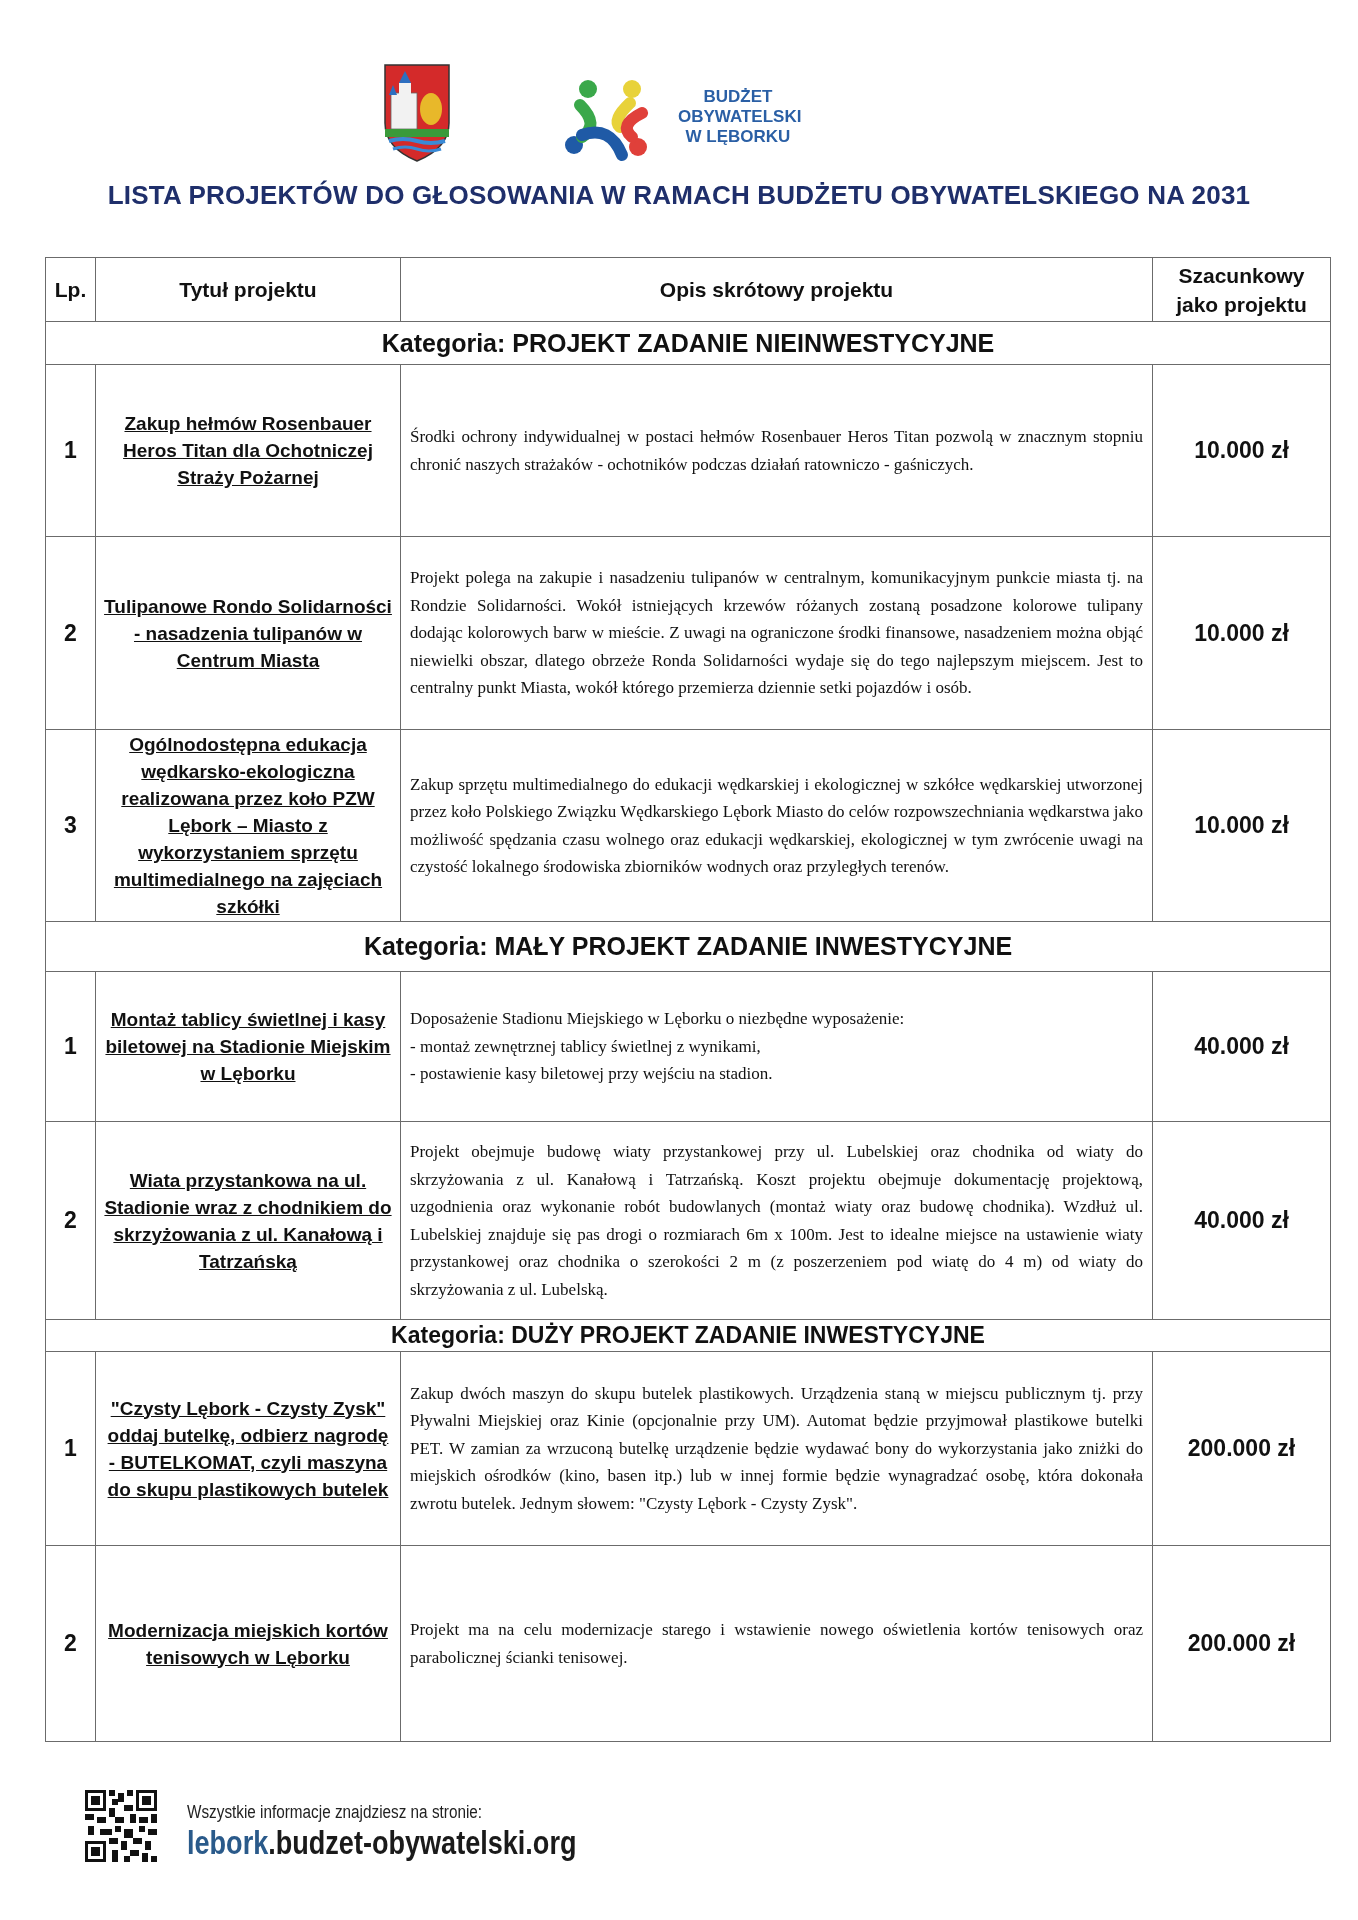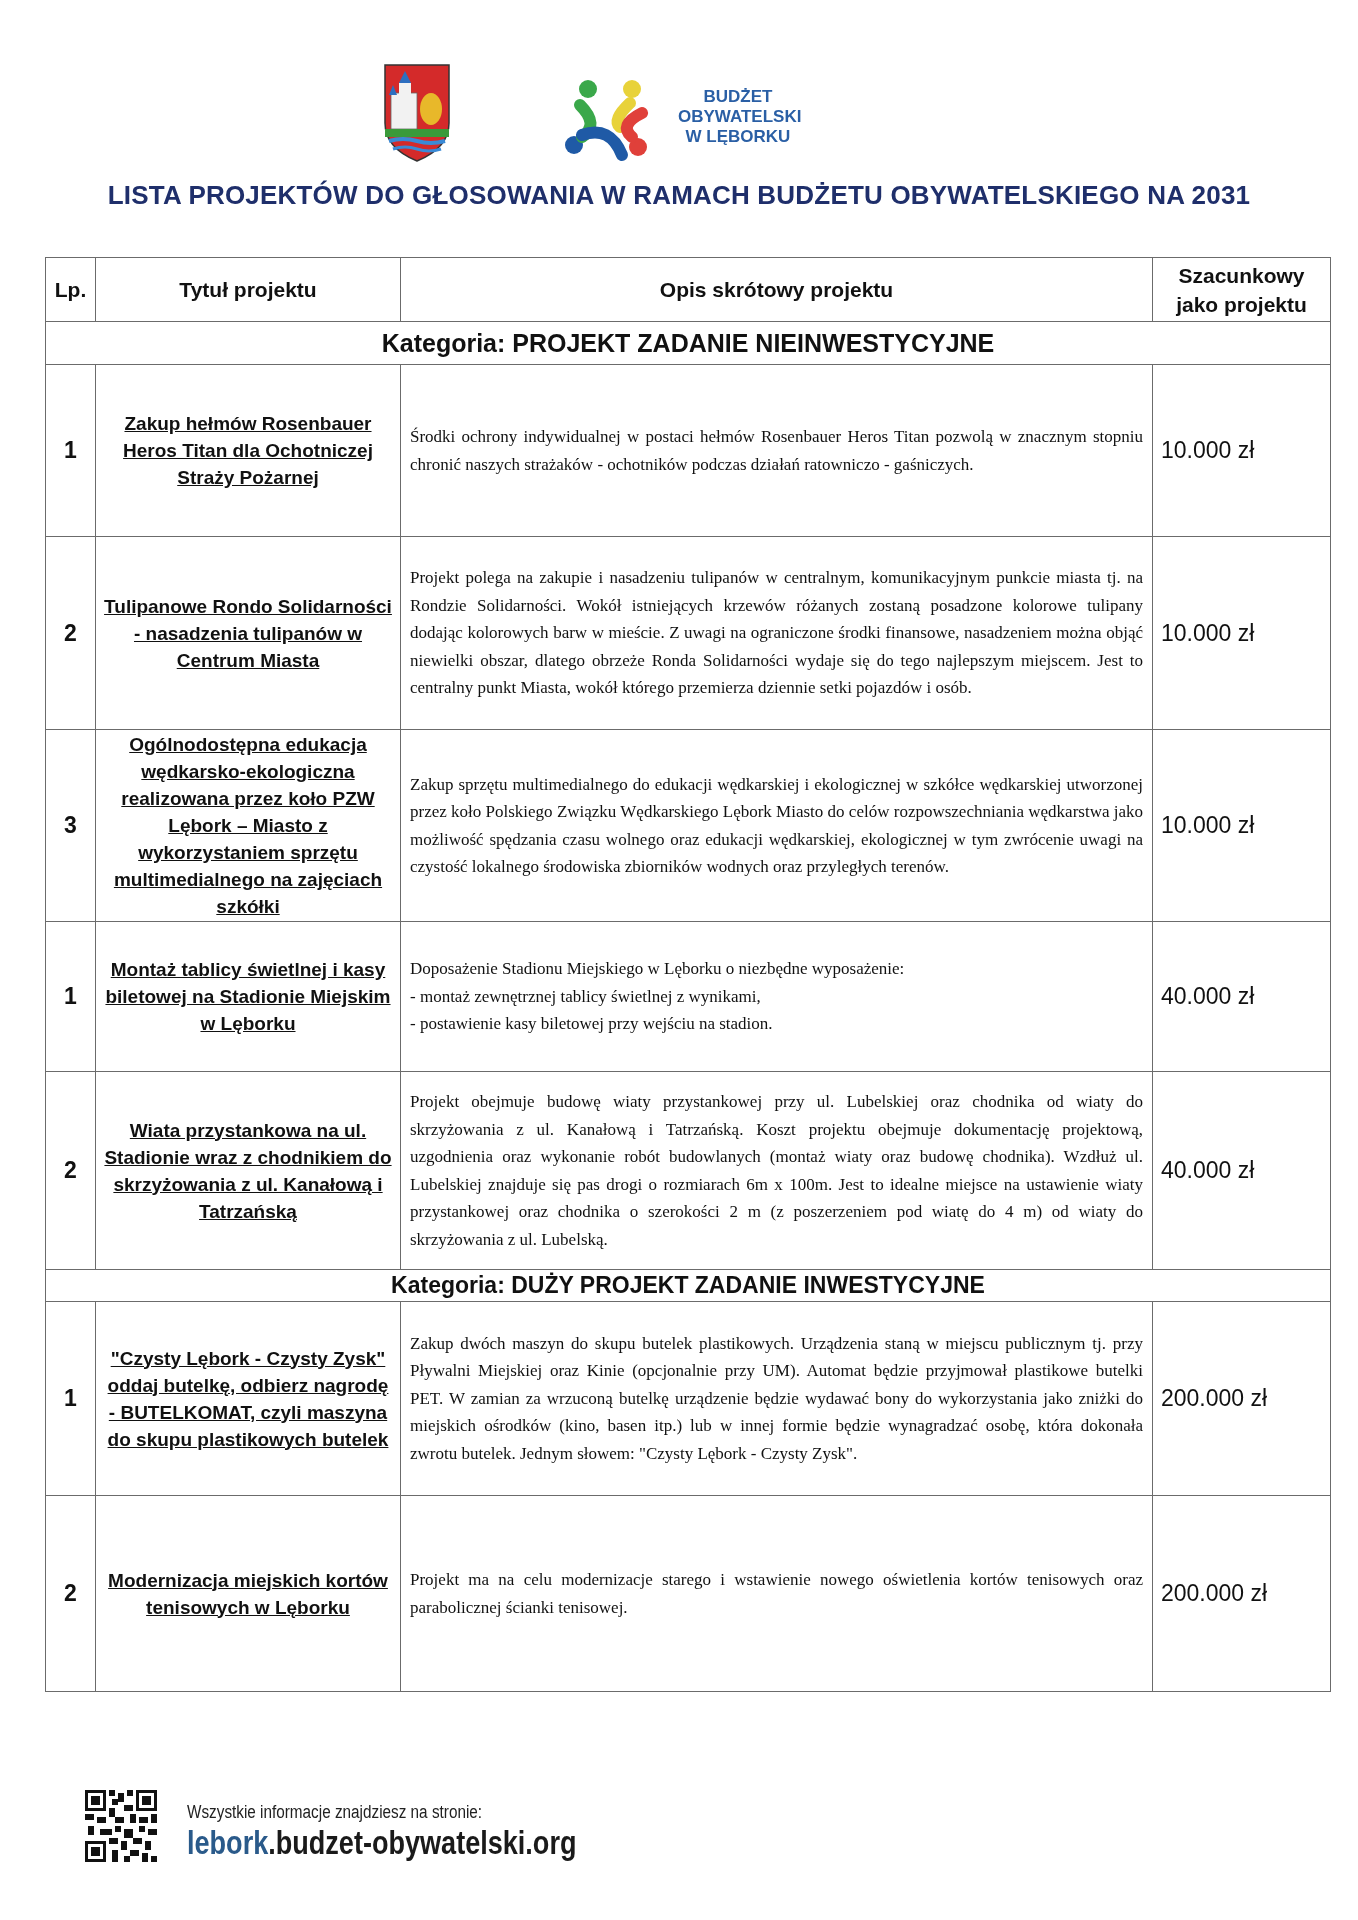--- a/index.html
+++ b/index.html
@@ -12,21 +12,21 @@
   .wl { left:868px; top:0px; width:120px; height:125px; }
   .wl-text { position:absolute; left:0; top:106px; width:120px; text-align:center; font-size:12px; font-weight:bold; color:#5aa7d6; }
   .wl-text b { color:#2f6fb0; }
   .doc-title { position:absolute; top:180px; left:0; width:1358px; text-align:center; font-weight:bold; font-size:26px; color:#1f2f6b; letter-spacing:0.2px; }
   table.projects { position:absolute; left:45px; top:257px; width:1285px; border-collapse:collapse; table-layout:fixed; }
   table.projects td, table.projects th { border:1.5px solid #6b6b6b; padding:0 8px; vertical-align:middle; }
   th { font-weight:bold; font-size:21px; text-align:center; }
   .lp { text-align:center; font-weight:bold; font-size:23px; }
   .title { text-align:center; font-weight:bold; font-size:19px; line-height:27px;text-decoration:underline; }
   .desc { text-align:justify; font-size:17px; line-height:27.5px; padding:0 9px !important;font-family:Liberation Serif, serif; }
-  .cost { text-align:left; font-weight:normal; font-size:23px; }
+  .cost { text-align:center; font-weight:bold; font-size:23px; }
   .cat { text-align:center; font-weight:bold; font-size:25px; }
   .footer { position:absolute; left:85px; top:1790px; width:600px; height:80px; }
   .qr { position:absolute; left:0; top:0; width:72px; height:72px; }
   .footer-note { position:absolute; left:102px; top:12px; font-size:18px; color:#222; transform:scaleX(0.85); transform-origin:left; white-space:nowrap; }
   .footer-url { position:absolute; left:102px; top:34px; font-size:33px; font-weight:bold; color:#1a1a1a; transform:scaleX(0.82); transform-origin:left; white-space:nowrap; }
   .footer-url .sub { color:#2a5a8a; }
 </style>
 </head>
 <body>
 
@@ -95,20 +95,23 @@
     <td class="desc">Projekt polega na zakupie i nasadzeniu tulipanów w centralnym, komunikacyjnym punkcie miasta tj. na Rondzie Solidarności. Wokół istniejących krzewów różanych zostaną posadzone kolorowe tulipany dodając kolorowych barw w mieście. Z uwagi na ograniczone środki finansowe, nasadzeniem można objąć niewielki obszar, dlatego obrzeże Ronda Solidarności wydaje się do tego najlepszym miejscem. Jest to centralny punkt Miasta, wokół którego przemierza dziennie setki pojazdów i osób.</td>
     <td class="cost">10.000 zł</td>
   </tr>
   <tr style="height:192px">
     <td class="lp">3</td>
     <td class="title">Ogólnodostępna edukacja wędkarsko-ekologiczna realizowana przez koło PZW Lębork – Miasto z wykorzystaniem sprzętu multimedialnego na zajęciach szkółki</td>
     <td class="desc">Zakup sprzętu multimedialnego do edukacji wędkarskiej i ekologicznej w szkółce wędkarskiej utworzonej przez koło Polskiego Związku Wędkarskiego Lębork Miasto do celów rozpowszechniania wędkarstwa jako możliwość spędzania czasu wolnego oraz edukacji wędkarskiej, ekologicznej w tym zwrócenie uwagi na czystość lokalnego środowiska zbiorników wodnych oraz przyległych terenów.</td>
     <td class="cost">10.000 zł</td>
   </tr>
 
+  <tr style="height:50px">
+    <td colspan="4" class="cat">Kategoria: MAŁY PROJEKT ZADANIE INWESTYCYJNE</td>
+  </tr>
   <tr style="height:150px">
     <td class="lp">1</td>
     <td class="title">Montaż tablicy świetlnej i kasy biletowej na Stadionie Miejskim w Lęborku</td>
     <td class="desc" style="text-align:left">
       <div>Doposażenie Stadionu Miejskiego w Lęborku o niezbędne wyposażenie:</div>
       <div>- montaż zewnętrznej tablicy świetlnej z wynikami,</div>
       <div>- postawienie kasy biletowej przy wejściu na stadion.</div>
     </td>
     <td class="cost">40.000 zł</td>
   </tr>

